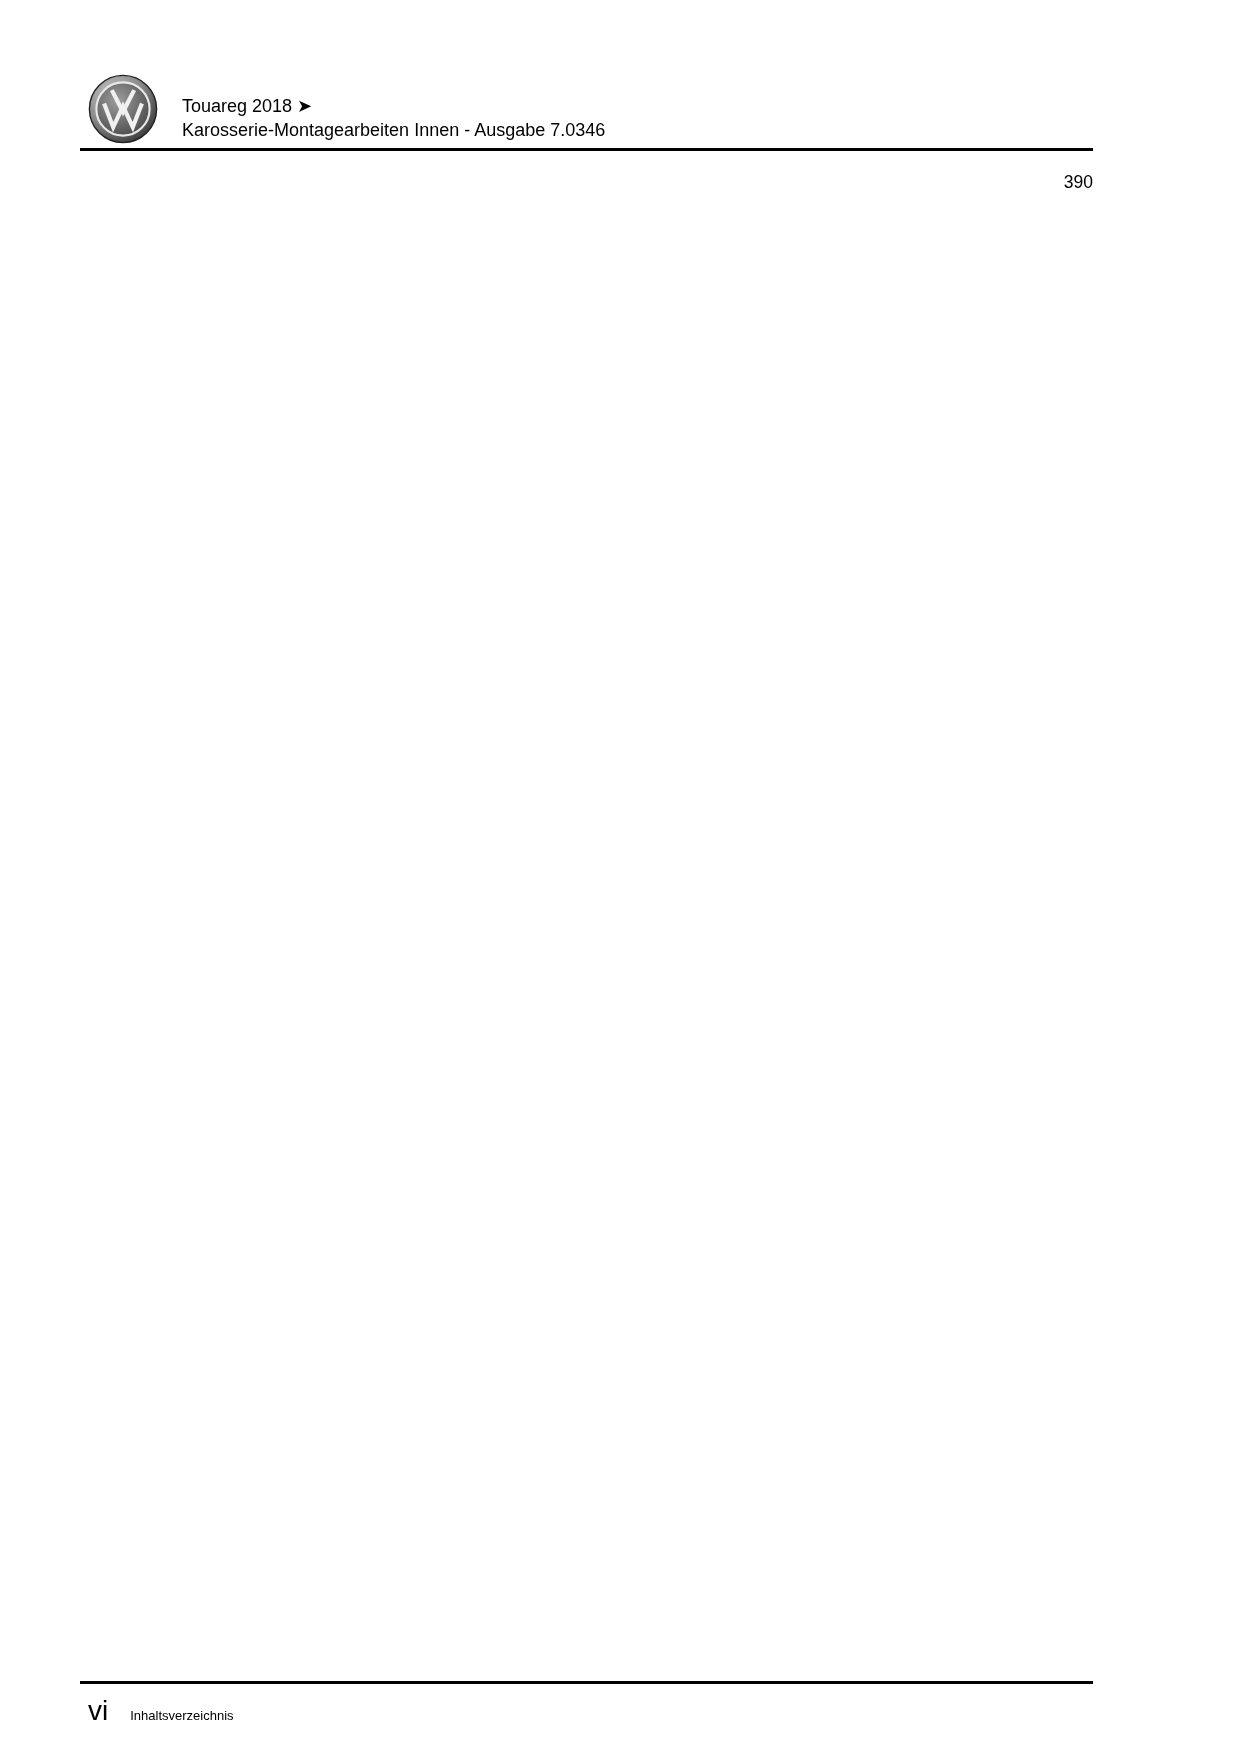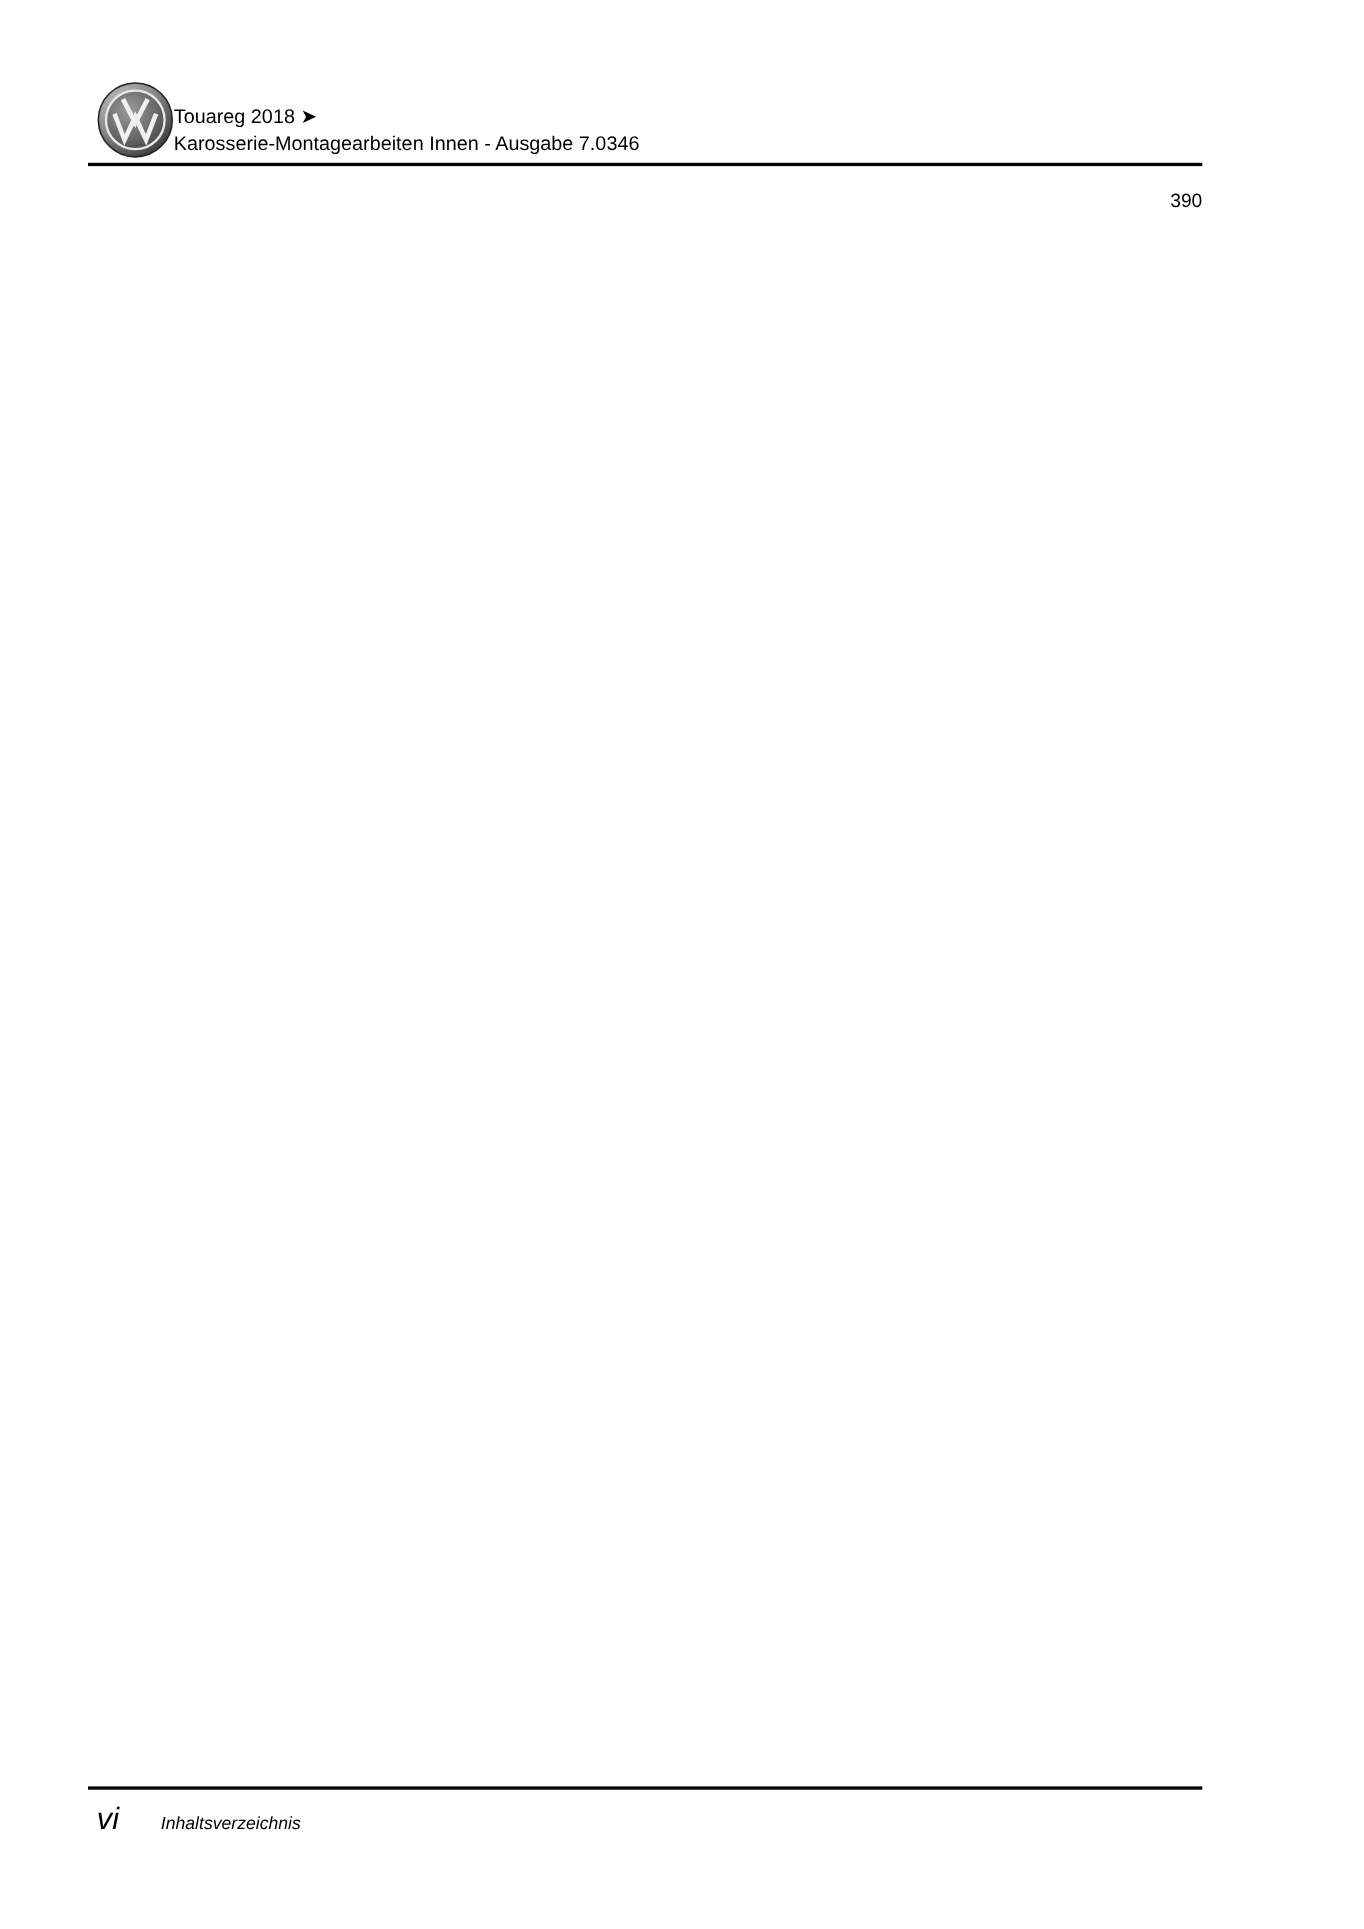--- a/index.html
+++ b/index.html
@@ -12,21 +12,21 @@
     overflow: hidden;
   }
   .page { position: absolute; inset: 0; background: #fff; }
 
   
   .header {
     position: absolute; left: 80px; top: 74px; width: 1013px;
   }
   .header-inner { display: flex; align-items: flex-start; }
   .vw-logo { width: 70px; height: 70px; margin-left: 8px; flex: 0 0 auto; }
-  .header-text { padding-top: 20px; }
+  .header-text { margin-left: 24px; padding-top: 20px; }
   .header-line1 { font-size: 18px; line-height: 24px; white-space: nowrap; }
   .header-line2 { font-size: 18px; line-height: 24px; white-space: nowrap; }
   .header-rule {
     margin-top: 4px; height: 3px; background: #000; width: 100%;
   }
 
   
   .toc {
     position: absolute; left: 80px; top: 170px; width: 1013px;
   }
@@ -60,29 +60,29 @@
     height: 3px; margin-bottom: 7px;
     background-image: repeating-linear-gradient(to right,
       #000 0, #000 3px, transparent 3px, transparent 11px);
   }
   .toc-row.lvl-chapter .page { flex-basis: 52px; }
 
   .toc-row.lvl-section { font-weight: bold; margin-top: 5px; }
 
   
   .footer {
-    position: absolute; left: 80px; top: 1624px; width: 1013px; font-style: italic;
+    position: absolute; left: 80px; top: 1681px; width: 1013px;
   }
   .footer-rule { height: 3px; background: #000; width: 100%; }
   .footer-text {
     margin-top: 12px; margin-left: 8px;
     display: flex; align-items: baseline;
   }
   .footer-page { font-size: 28px; line-height: 30px; }
-  .footer-label { font-size: 16px; margin-left: 38px; }
+  .footer-label { font-size: 13px; margin-left: 22px; }
 </style>
 </head>
 <body>
 
 <div class="page">
 
   <div class="header">
     <div class="header-inner">
       <span class="vw-logo">
         <svg viewBox="-50 -50 100 100" width="70" height="70" aria-hidden="true">

